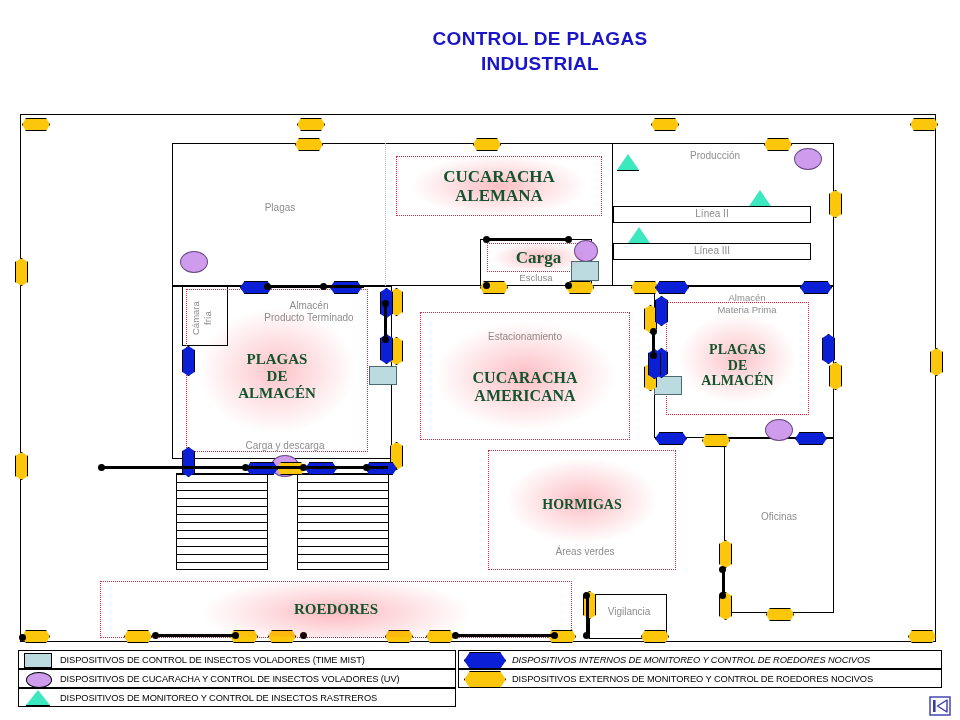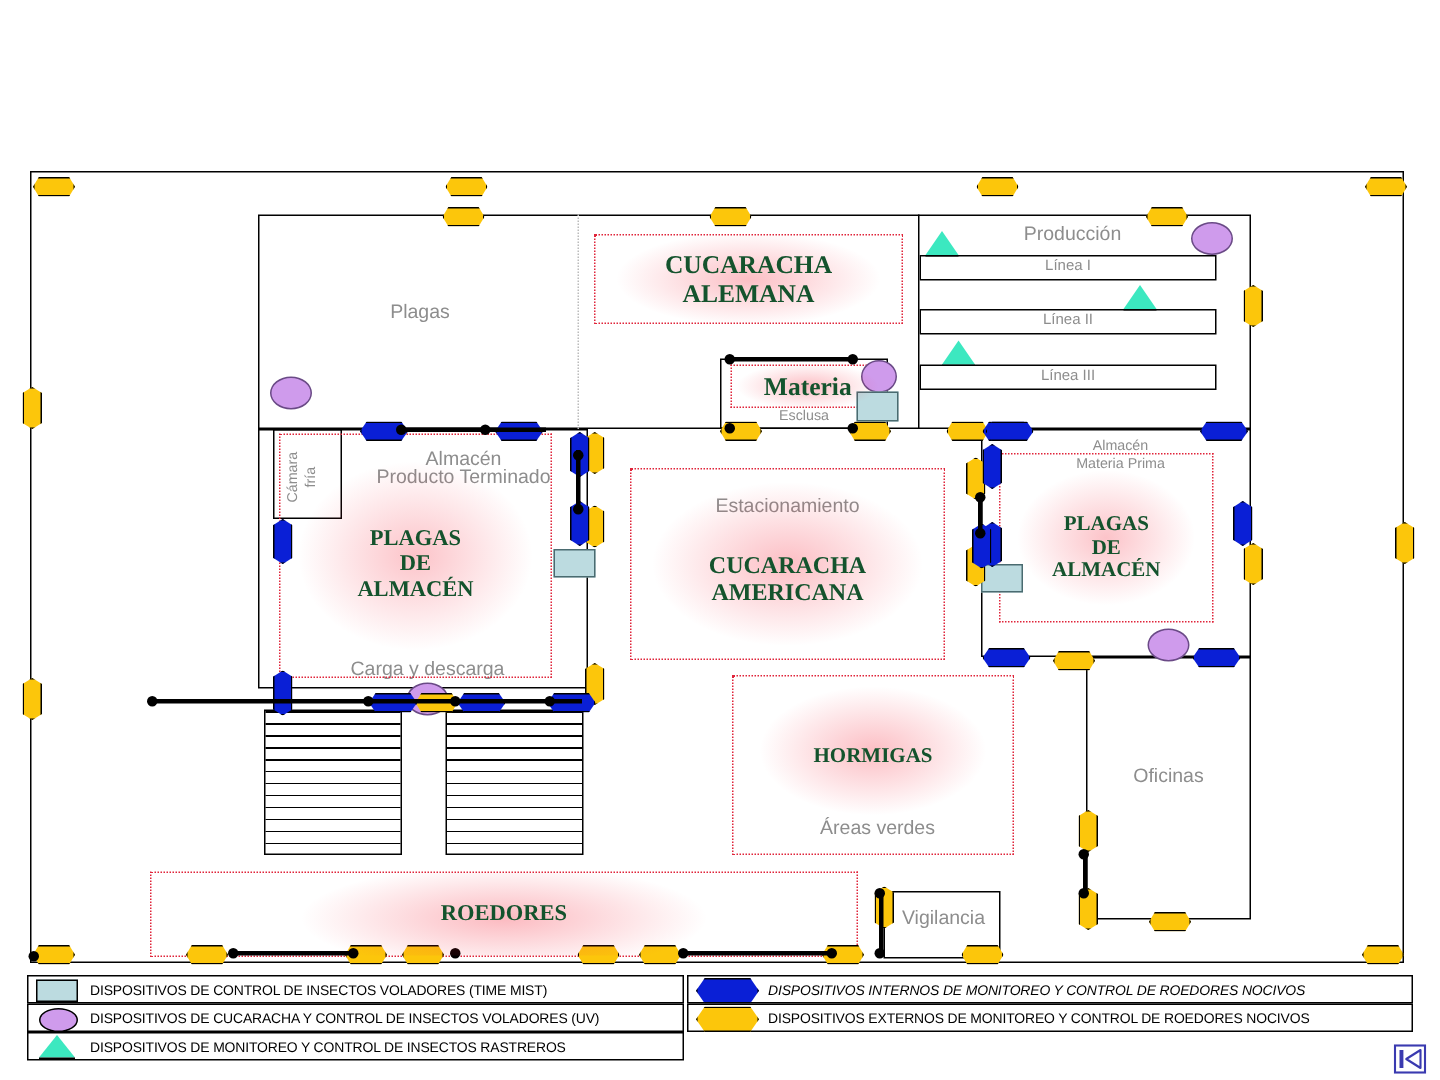--- a/index.html
+++ b/index.html
@@ -19,21 +19,21 @@
     position:absolute;left:300px;top:26px;width:480px;
     text-align:center;color:#1a16c8;font-weight:bold;
     font-size:19px;line-height:25px;letter-spacing:.3px;
     font-family:"Liberation Sans", sans-serif;
   }
 
   
   .room{position:absolute;border:1.3px solid #000;background:transparent;box-sizing:border-box;}
   .outer{position:absolute;border:1.6px solid #000;box-sizing:border-box;}
   .rlabel{
-    position:absolute;color:#8d8d8d;font-size:13px;
+    position:absolute;color:#8d8d8d;font-size:10px;
     text-align:center;white-space:pre-line;line-height:12px;
     font-family:"Liberation Sans", sans-serif;
   }
   .rlabel.vert{writing-mode:vertical-rl;transform:rotate(180deg);}
   .divider{position:absolute;background:#000;}
   .dotline{position:absolute;border-left:1px dotted #bbb;}
 
   
   .zone{
     position:absolute;border:1.6px dotted #e0243a;box-sizing:border-box;
@@ -88,20 +88,22 @@
 
   .navbtn{position:absolute;right:8px;bottom:4px;width:24px;height:20px;}
 </style>
 </head>
 <body>
 
 <div id="stage">
 
 
   <div class="title">
+    <div>CONTROL DE PLAGAS</div>
+    <div>INDUSTRIAL</div>
   </div>
 
   <div class="outer" style="left:20px;top:114px;width:916px;height:528px;"></div>
 
   <div class="room" style="left:172px;top:143px;width:662px;height:143px;"></div>
   <div class="dotline" style="left:385px;top:143px;height:143px;"></div>
 
   <div class="divider" style="left:612px;top:143px;width:1.3px;height:143px;"></div>
 
   <div class="room" style="left:172px;top:286px;width:220px;height:173px;"></div>
@@ -127,39 +129,36 @@
 Producto Terminado</div>
   <div class="rlabel" style="left:688px;top:292px;width:118px;font-size:9.5px;">Almacén
 Materia Prima</div>
   <div class="rlabel" style="left:440px;top:331px;width:170px;">Estacionamiento</div>
   <div class="rlabel" style="left:500px;top:546px;width:170px;">Áreas verdes</div>
   <div class="rlabel" style="left:724px;top:511px;width:110px;">Oficinas</div>
   <div class="rlabel" style="left:595px;top:606px;width:68px;">Vigilancia</div>
   <div class="rlabel" style="left:496px;top:272px;width:80px;font-size:9.5px;">Esclusa</div>
   <div class="rlabel" style="left:205px;top:440px;width:160px;">Carga y descarga</div>
 
-  <div class="pline" style="left:613px;top:170px;width:196px;height:15px;">
-    <span>Línea I</span>
-  </div>
   <div class="pline" style="left:613px;top:206px;width:196px;height:15px;">
     <span>Línea II</span>
   </div>
   <div class="pline" style="left:613px;top:243px;width:196px;height:15px;">
     <span>Línea III</span>
   </div>
 
   <div class="zone" style="left:396px;top:156px;width:206px;height:60px;">
     <div class="glow" style="background:radial-gradient(ellipse 60% 75% at 50% 50%, rgba(245,40,60,.30), rgba(245,40,60,0) 72%);"></div>
     <div class="zlabel" style="font-size:17px;white-space:pre-line;">CUCARACHA
 ALEMANA</div>
   </div>
 
   <div class="zone" style="left:487px;top:243px;width:103px;height:29px;">
     <div class="glow" style="background:radial-gradient(ellipse 65% 80% at 50% 50%, rgba(245,40,60,.30), rgba(245,40,60,0) 72%);"></div>
-    <div class="zlabel" style="font-size:17px;">Materia</div>
+    <div class="zlabel" style="font-size:17px;">Carga</div>
   </div>
 
   <div class="zone" style="left:186px;top:289px;width:182px;height:163px;">
     <div class="glow" style="background:radial-gradient(ellipse 62% 56% at 50% 50%, rgba(245,40,60,.28), rgba(245,40,60,0) 70%);"></div>
     <div class="zlabel" style="font-size:15px;white-space:pre-line;margin-top:12px;">PLAGAS
 DE
 ALMACÉN</div>
   </div>
 
   <div class="zone" style="left:420px;top:312px;width:210px;height:128px;">

